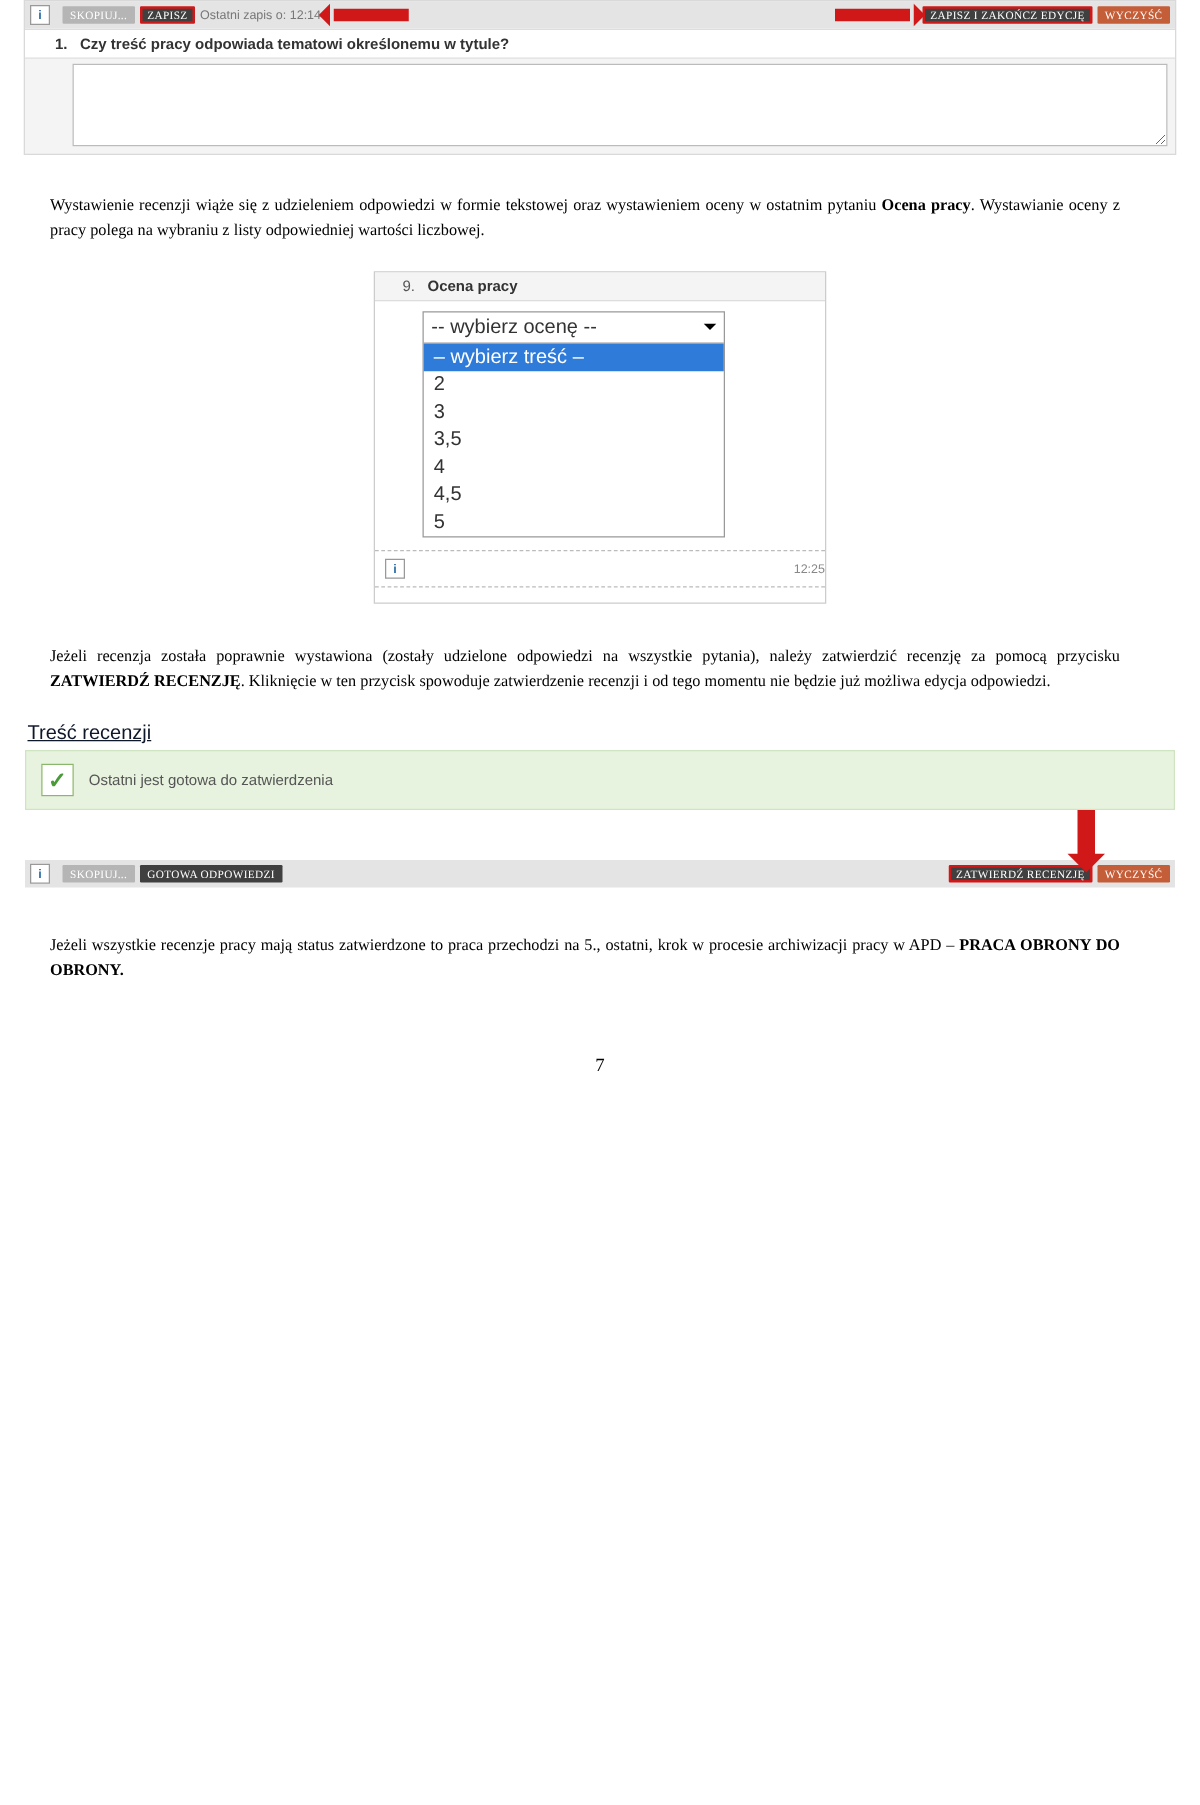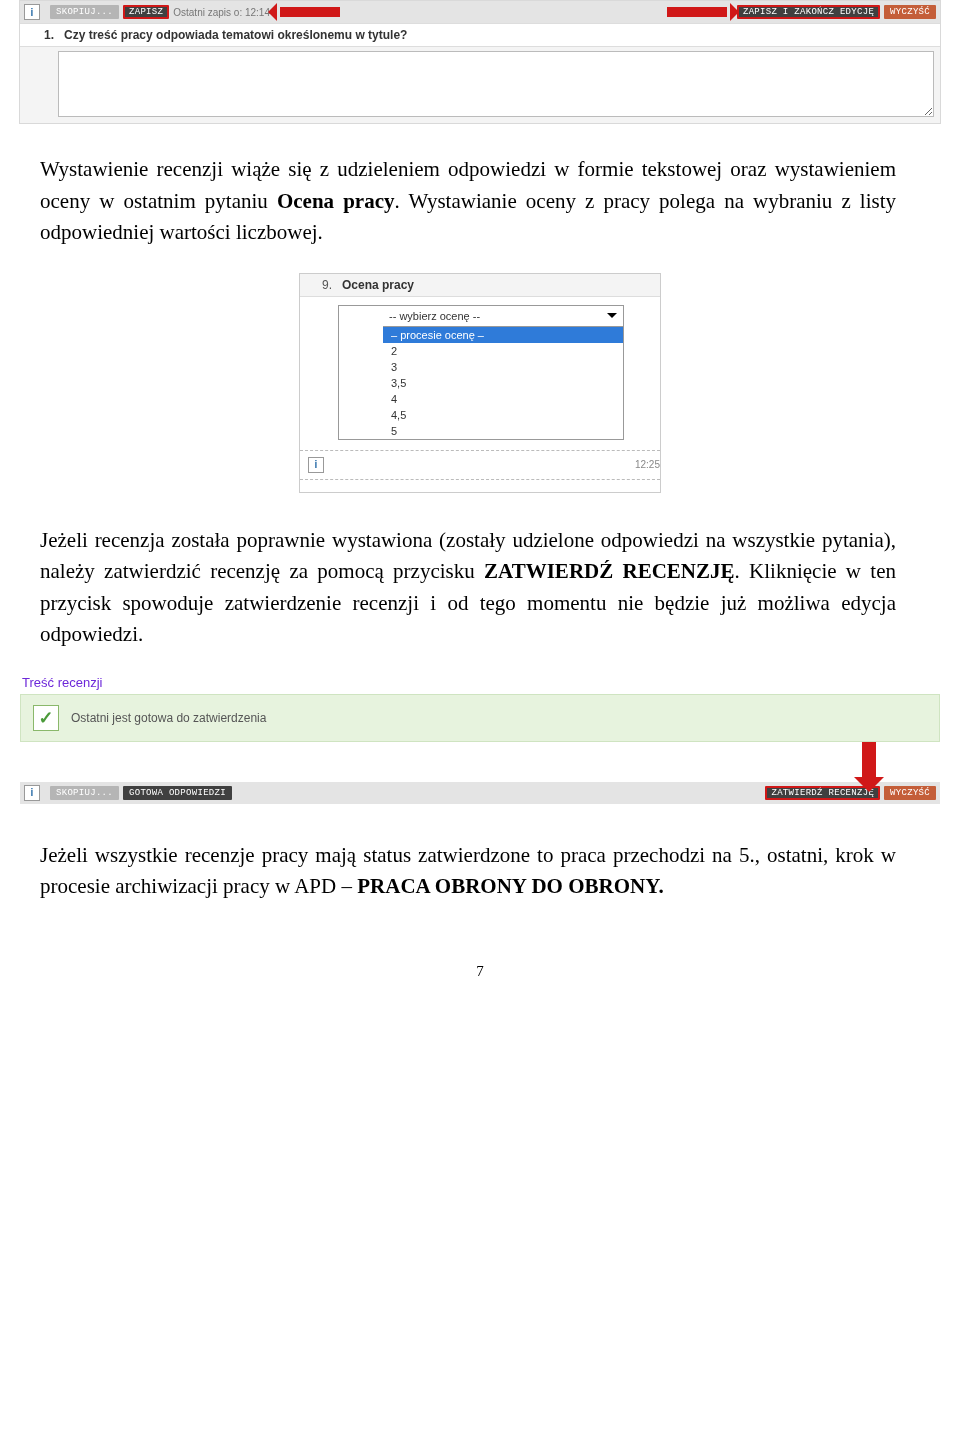--- a/index.html
+++ b/index.html
@@ -11,21 +11,21 @@
     padding: 0;
   }
   .page {
     width: 960px;
     margin: 0 auto;
     padding: 0 0 40px 0;
     box-sizing: border-box;
   }
   .doc-text {
     font-family: "Times New Roman", Georgia, serif;
-    font-size: 21px;
+    font-size: 13px;
     line-height: 1.5;
     text-align: justify;
     margin: 0 64px 22px 40px;
   }
   .doc-text .bold { font-weight: bold; }
 
   
   .shot1 {
     width: 920px;
     margin: 0 auto 30px auto;
@@ -57,21 +57,21 @@
     margin-right: 6px;
   }
   .btn {
     display: inline-block;
     padding: 2px 6px;
     font-size: 9px;
     letter-spacing: 0.3px;
     color: #fff;
     border-radius: 1px;
     cursor: pointer;
-    font-family: Liberation Mono, monospace;
+    font-family: Liberation Serif, serif;
   }
   .btn-gray  { background: #b5b5b5; }
   .btn-olive { background: #404040; }
   .btn-red-outline { border: 2px solid #d01818; padding: 0 4px; }
   .btn-redish { background: #c45e39; }
   .spacer { flex: 1; }
   .small-note { font-size: 10px; color: #777; white-space: nowrap; }
 
   .arrow-left {
     width: 60px; height: 10px;
@@ -143,22 +143,21 @@
     padding: 4px 8px;
     border-bottom: 1px solid #ddd;
   }
   .shot2 .head .num { width: 24px; text-align: right; padding-right: 10px; color: #555; }
   .shot2 .head .title { font-weight: bold; }
   .shot2 .body { padding: 8px 8px 4px 38px; }
   .select-box {
     border: 1px solid #999;
     width: 240px;
     background: #fff;
-    font-size: 11px;
-    padding-left: 44px;
+    font-size: 16px;
   }
   .select-display {
     display: flex;
     align-items: center;
     justify-content: space-between;
     padding: 3px 6px;
     cursor: pointer;
   }
   .caret {
     width: 0; height: 0;
@@ -184,23 +183,24 @@
   }
   .dashline {
     height: 0;
     border-top: 1px dashed #bbb;
     margin: 6px 0;
   }
 
   
   .shot3-wrap { width: 920px; margin: 24px auto 36px auto; font-family: Arial, sans-serif; }
   .shot3-title {
-    color: #6d28d9;
-    font-size: 13px;
+    color: #0f172a;
+    font-size: 16px;
     margin: 0 2px 4px 2px;
+    text-decoration: underline;
   }
   .shot3 {
     background: #e7f3de;
     border: 1px solid #cfe4c1;
     padding: 10px 12px;
     display: flex;
     align-items: center;
     gap: 12px;
     font-size: 12px;
     color: #555;
@@ -284,21 +284,21 @@
       <div class="num">9.</div>
       <div class="title">Ocena pracy</div>
     </div>
     <div class="body">
       <div class="select-box">
         <div class="select-display">
           <span>-- wybierz ocenę --</span>
           <span class="caret"></span>
         </div>
         <div class="select-list">
-          <div class="opt selected">– procesie ocenę –</div>
+          <div class="opt selected">– wybierz treść –</div>
           <div class="opt">2</div>
           <div class="opt">3</div>
           <div class="opt">3,5</div>
           <div class="opt">4</div>
           <div class="opt">4,5</div>
           <div class="opt">5</div>
         </div>
       </div>
     </div>
     <div class="dashline"></div>

